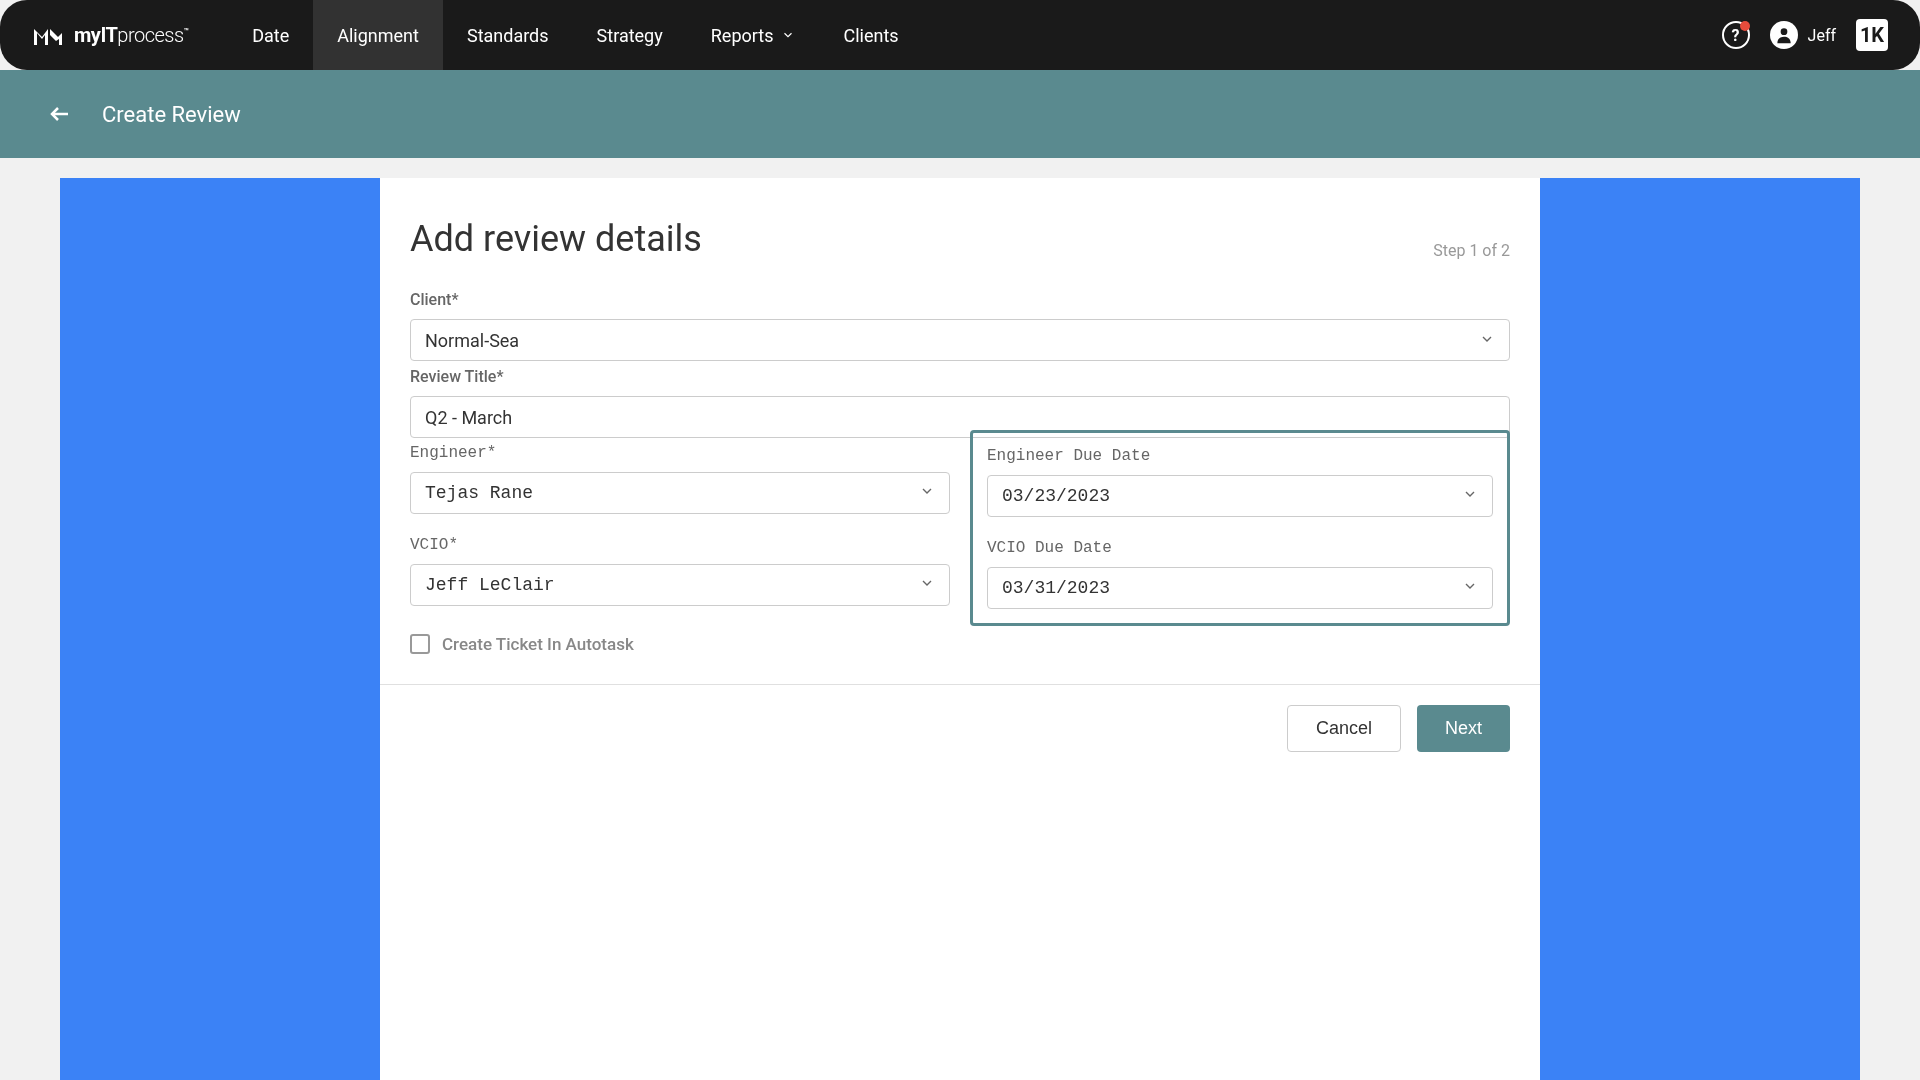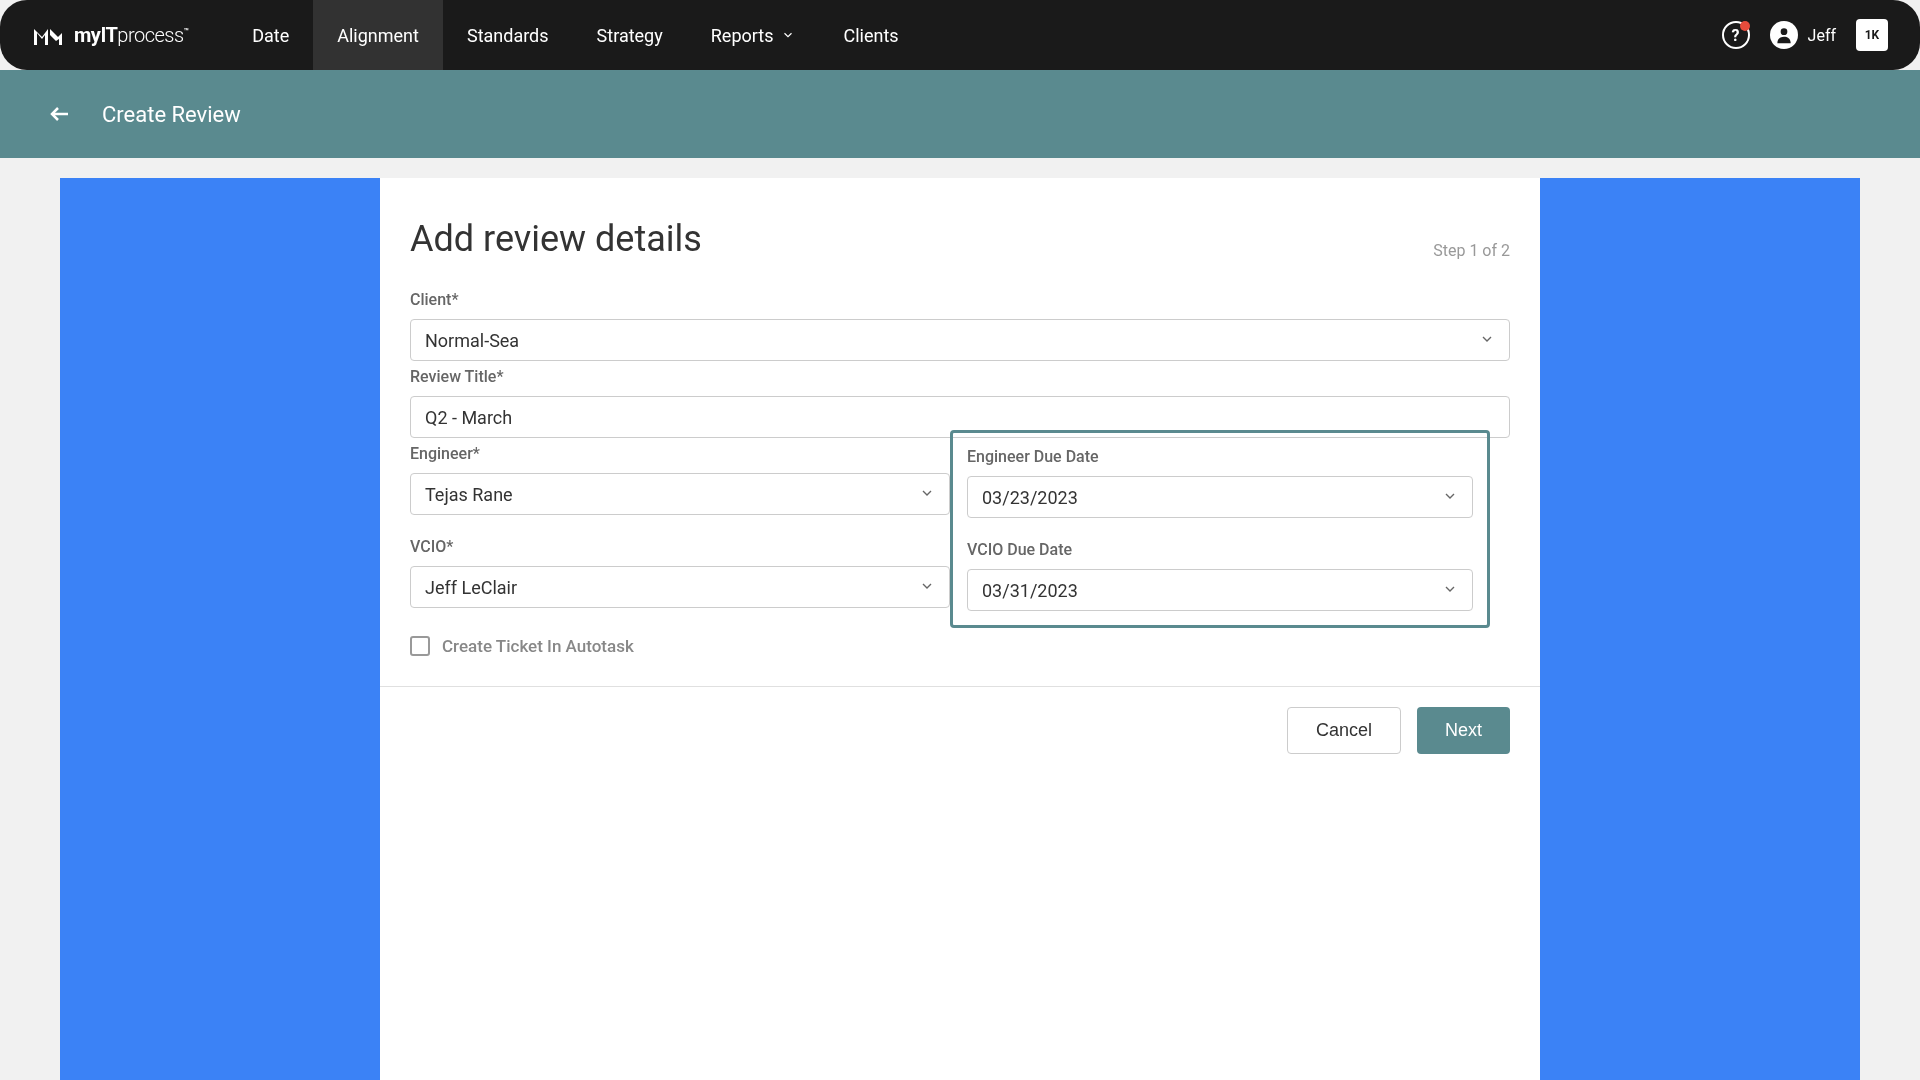--- a/index.html
+++ b/index.html
@@ -124,21 +124,21 @@
     .app-icon {
       width: 32px;
       height: 32px;
       background: white;
       border-radius: 4px;
       display: flex;
       align-items: center;
       justify-content: center;
       color: #1a1a1a;
       font-weight: bold;
-      font-size: 12px;
+      font-size: 20px;
       cursor: pointer;
     }
     
     
     .sub-header {
       background: #5a8a8f;
       height: 88px;
       display: flex;
       align-items: center;
       padding: 0 48px;
@@ -272,20 +272,22 @@
       color: #333;
     }
     .btn-next {
       background: #5a8a8f;
       color: white;
     }
     
     
     .two-col-container {
       display: flex;
+      gap: 20px;
+      font-family: Liberation Mono, monospace;
     }
     .left-col {
       flex: 0 0 calc(50% - 10px);
     }
     .right-col {
       flex: 0 0 calc(50% - 10px);
     }
   </style>
 </head>
 <body>

